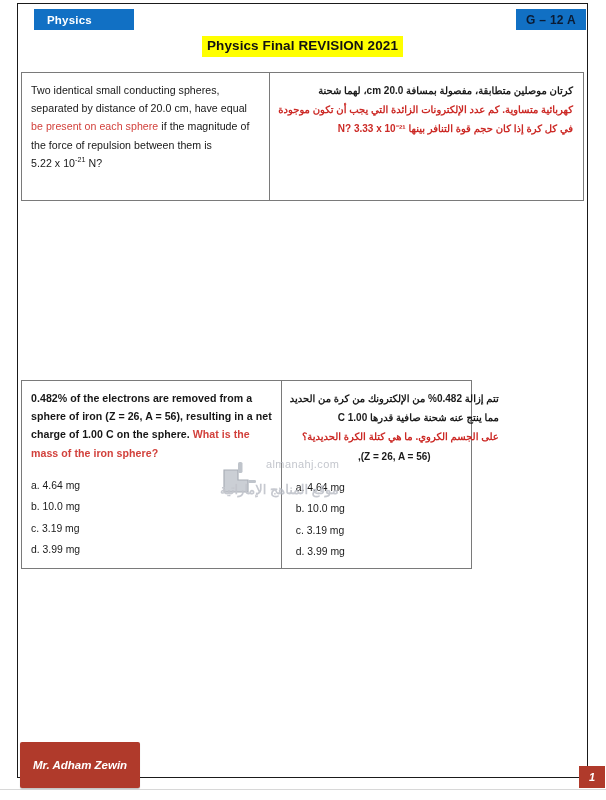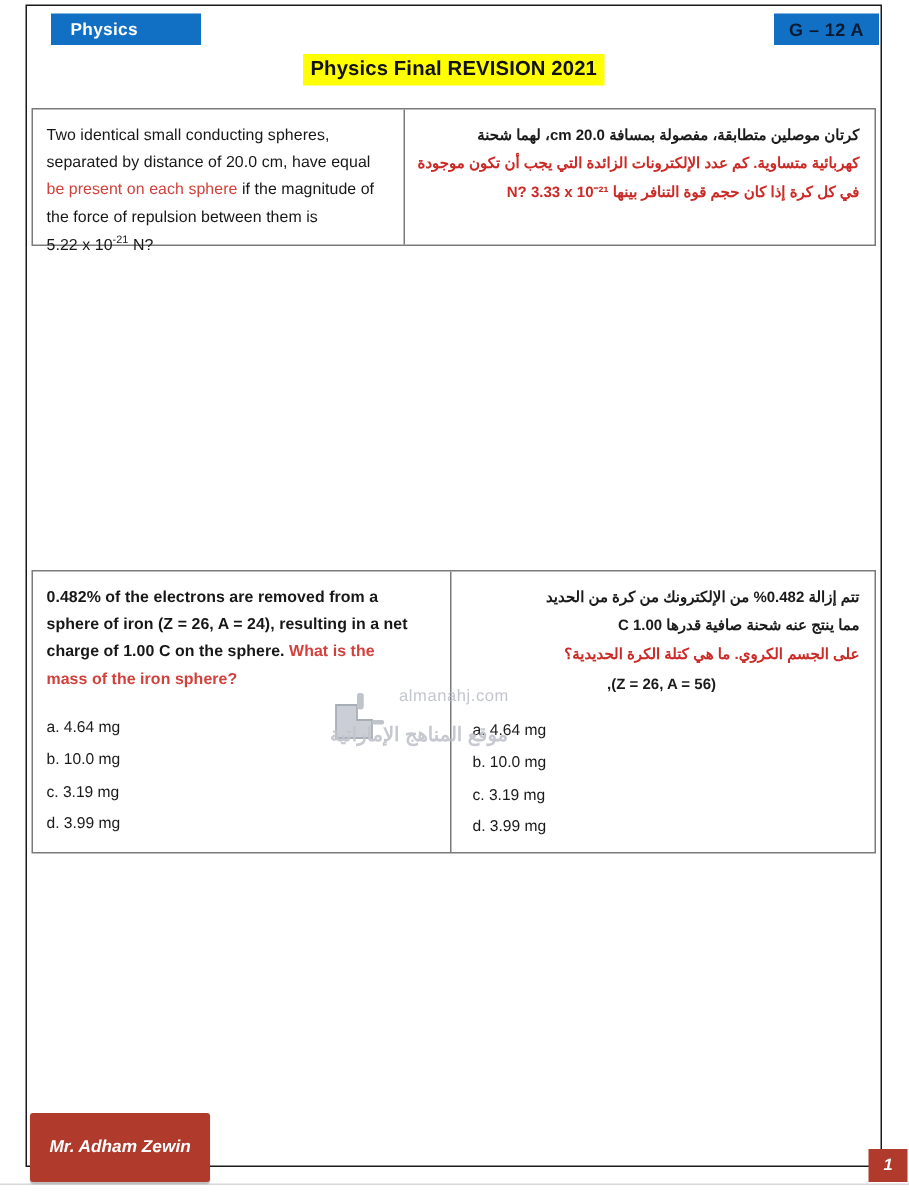--- a/index.html
+++ b/index.html
@@ -235,46 +235,46 @@
   <div class="page-bottom-rule"></div>
 
   <div class="hdr">
     <div class="subject-tab">Physics</div>
     <div class="grade-badge">G – 12 A</div>
     <div class="doc-title-wrap">
       <span class="doc-title">Physics Final REVISION 2021</span>
     </div>
   </div>
 
-  <div class="qbox" style="left:21px; top:72px; width:563px; height:92px;">
+  <div class="qbox" style="left:21px; top:72px; width:563px; height:129px;">
 
     <div class="q-en">
       <div class="line-en">Two identical small conducting spheres,</div>
       <div class="line-en">separated by distance of 20.0 cm, have equal</div>
       <div class="line-en">
         <span class="em">be present on each sphere</span><span> if the magnitude of</span>
       </div>
       <div class="line-en">the force of repulsion between them is</div>
       <div class="line-en">
         <span>5.22 x 10</span><sup>-21</sup><span> N?</span>
       </div>
     </div>
 
     <div class="q-ar">
       <div class="line-ar">كرتان موصلين متطابقة، مفصولة بمسافة  20.0 cm، لهما شحنة</div>
       <div class="line-ar red">كهربائية متساوية. كم عدد الإلكترونات الزائدة التي يجب أن تكون موجودة</div>
       <div class="line-ar red">في كل كرة إذا كان حجم قوة التنافر بينها ‎N? 3.33 x 10⁻²¹</div>
     </div>
   </div>
 
-  <div class="qbox" style="left:21px; top:380px; width:563px; height:189px;">
+  <div class="qbox" style="left:21px; top:380px; width:451px; height:189px;">
 
     <div class="q-en">
       <div class="line-en bold">0.482% of the electrons are removed from a</div>
-      <div class="line-en bold">sphere of iron (Z = 26, A = 24), resulting in a net</div>
+      <div class="line-en bold">sphere of iron (Z = 26, A = 56), resulting in a net</div>
       <div class="line-en bold">
         <span>charge of 1.00 C on the sphere. </span><span class="em-b">What is the</span>
       </div>
       <div class="line-en bold">
         <span class="em-b">mass of the iron sphere?</span>
       </div>
 
       <div class="opts-en">
         <div class="opt">a. 4.64 mg</div>
         <div class="opt">b. 10.0 mg</div>

